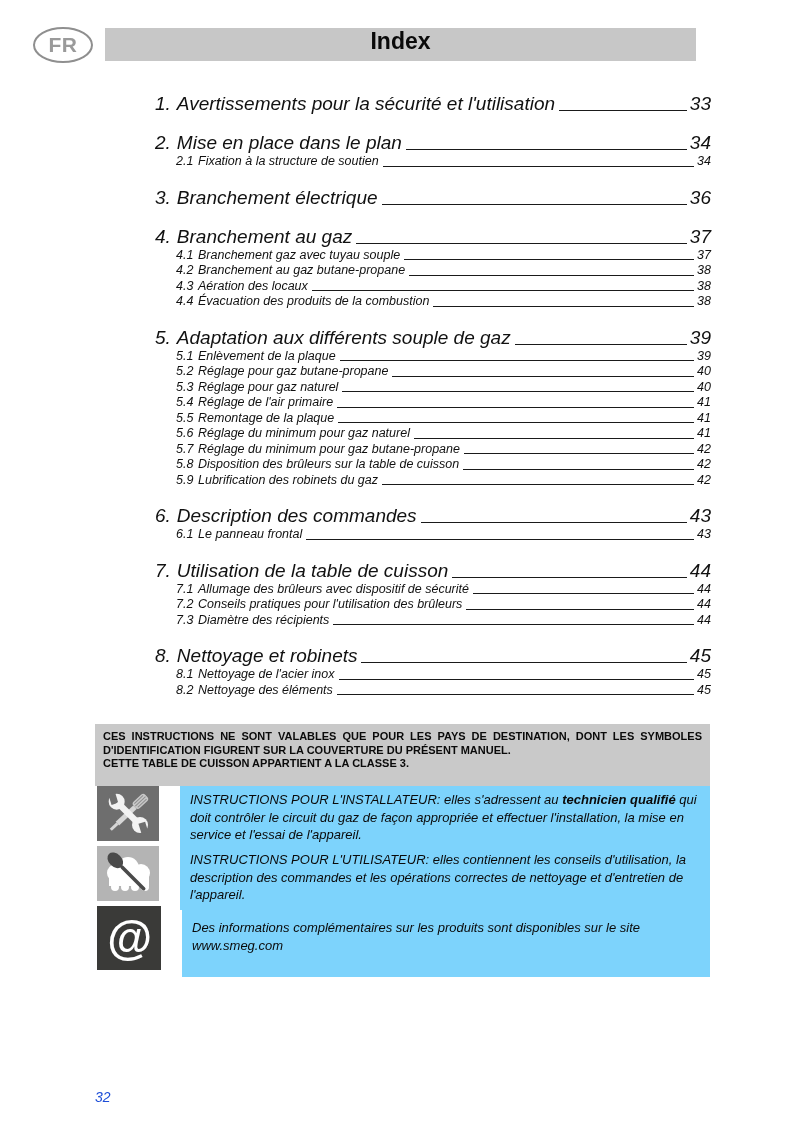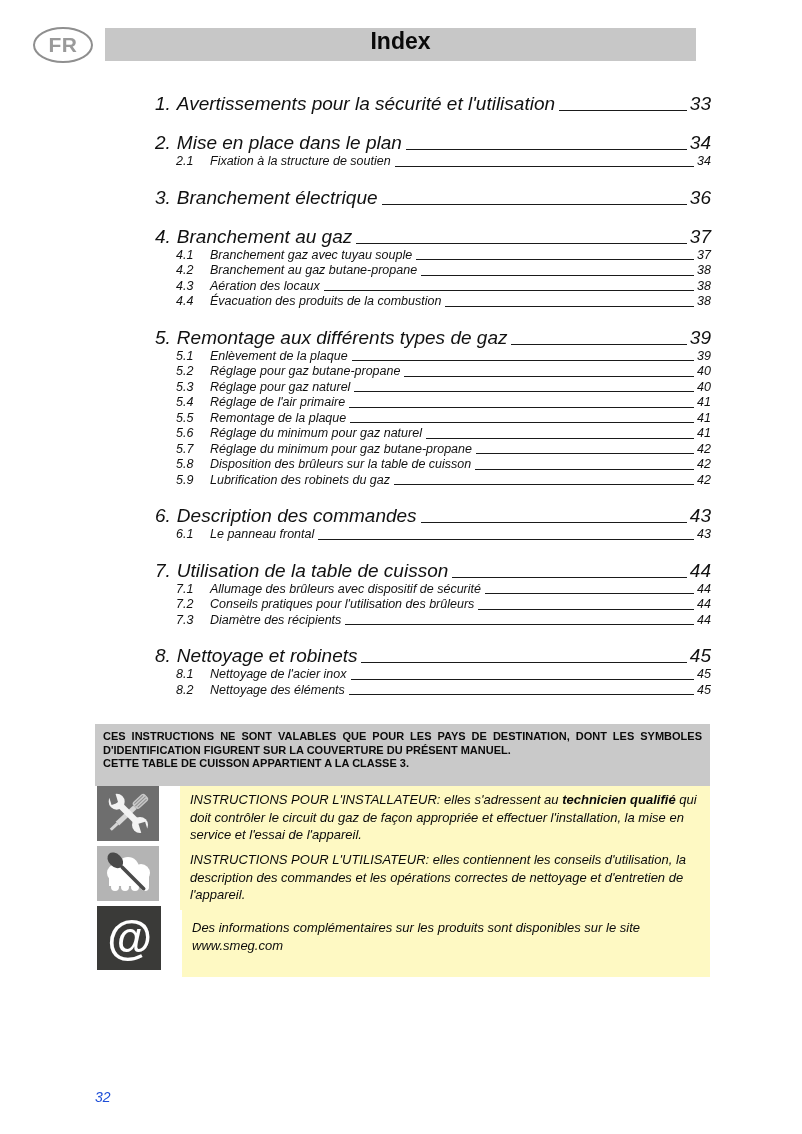--- a/index.html
+++ b/index.html
@@ -24,40 +24,40 @@
   .toc-chapter-row{
     display:flex;align-items:baseline;font-size:19px;line-height:22px;
     margin-top:17px;white-space:nowrap;
   }
   .toc-chapter-row:first-child{margin-top:0;}
   .toc-sub-row{
     display:flex;align-items:baseline;font-size:12.5px;line-height:15.5px;
     padding-left:21px;white-space:nowrap;
   }
   .toc-num{margin-right:6px;}
-  .toc-sub-row .toc-num{min-width:22px;margin-right:12px;}
+  .toc-sub-row .toc-num{min-width:22px;margin-right:0;}
   .toc-leader{
     flex:1 1 auto;min-width:8px;align-self:flex-end;height:0;
     border-bottom:1.4px solid #1a1a1a;margin:0 3px 4px 4px;
   }
   .toc-sub-row .toc-leader{border-bottom-width:1px;margin-bottom:3px;}
   .toc-page{text-align:left;}
   
   .notice{
     position:absolute;left:95px;top:724px;width:615px;box-sizing:border-box;
     background:#c9c9c9;padding:6px 8px 15px 8px;
     font-weight:bold;font-size:11px;line-height:13.5px;color:#0a0a0a;
   }
   .notice p{margin:0;}
   .notice .just{text-align:justify;}
   
   .info-row{position:absolute;left:97px;width:613px;display:flex;align-items:flex-start;}
   .info-icon{flex:0 0 auto;}
   .info-text{
-    margin-left:21px;flex:1 1 auto;background:#fef9c3;
+    margin-left:21px;flex:1 1 auto;background:#7dd3fc;
     padding:5px 10px 6px 10px;font-style:italic;font-size:13px;line-height:17.5px;
     color:#0a0a0a;
   }
   .info-text .b{font-weight:bold;}
   .row-installer{top:786px;}
   .row-user{top:846px;}
   .row-website{top:906px;}
   .row-website .info-text{min-height:52px;padding-top:13px;}
   .row-website .info-text .line{display:block;}
   .at-box{
@@ -130,21 +130,21 @@
       <span class="toc-page">38</span>
     </div>
     <div class="toc-sub-row">
       <span class="toc-num">4.4</span>
       <span class="toc-title">Évacuation des produits de la combustion</span>
       <span class="toc-leader"></span>
       <span class="toc-page">38</span>
     </div>
     <div class="toc-chapter-row">
       <span class="toc-num">5.</span>
-      <span class="toc-title">Remontage aux différents types de gaz</span>
+      <span class="toc-title">Adaptation aux différents souple de gaz</span>
       <span class="toc-leader"></span>
       <span class="toc-page">39</span>
     </div>
     <div class="toc-sub-row">
       <span class="toc-num">5.1</span>
       <span class="toc-title">Enlèvement de la plaque</span>
       <span class="toc-leader"></span>
       <span class="toc-page">39</span>
     </div>
     <div class="toc-sub-row">

